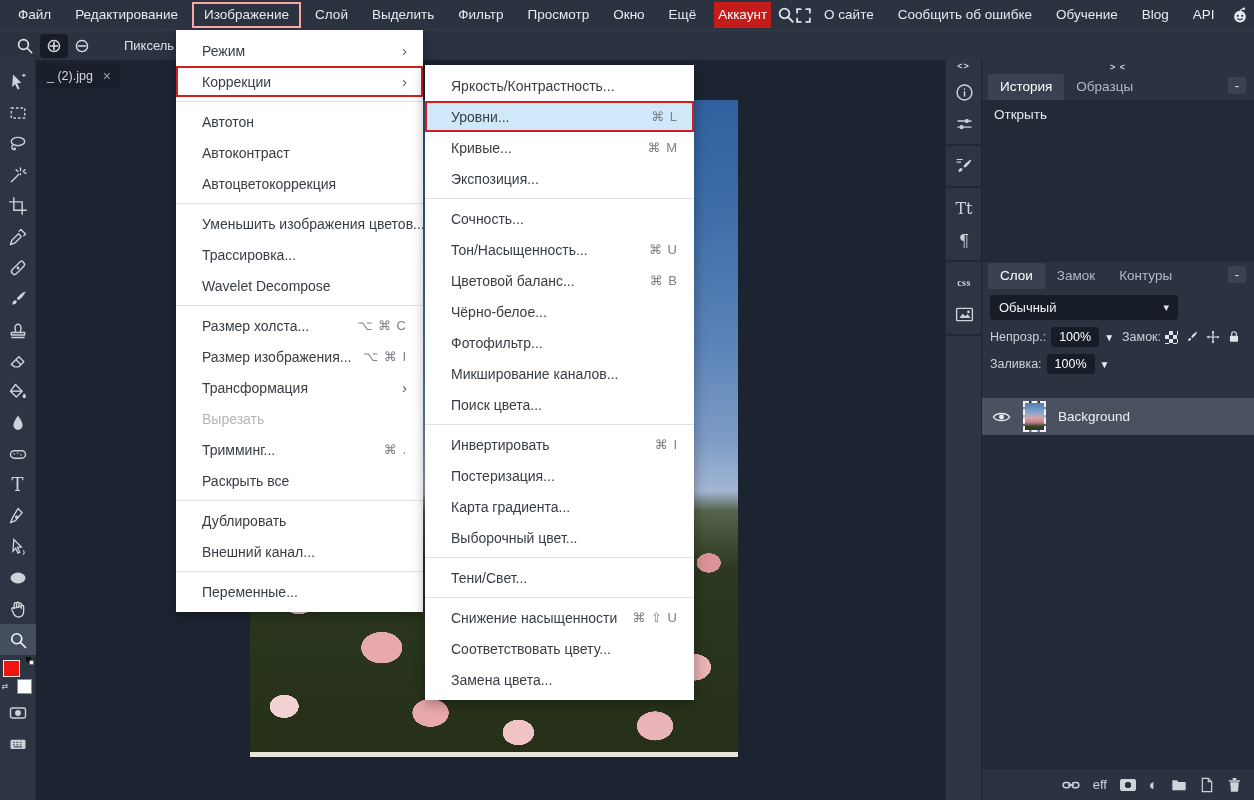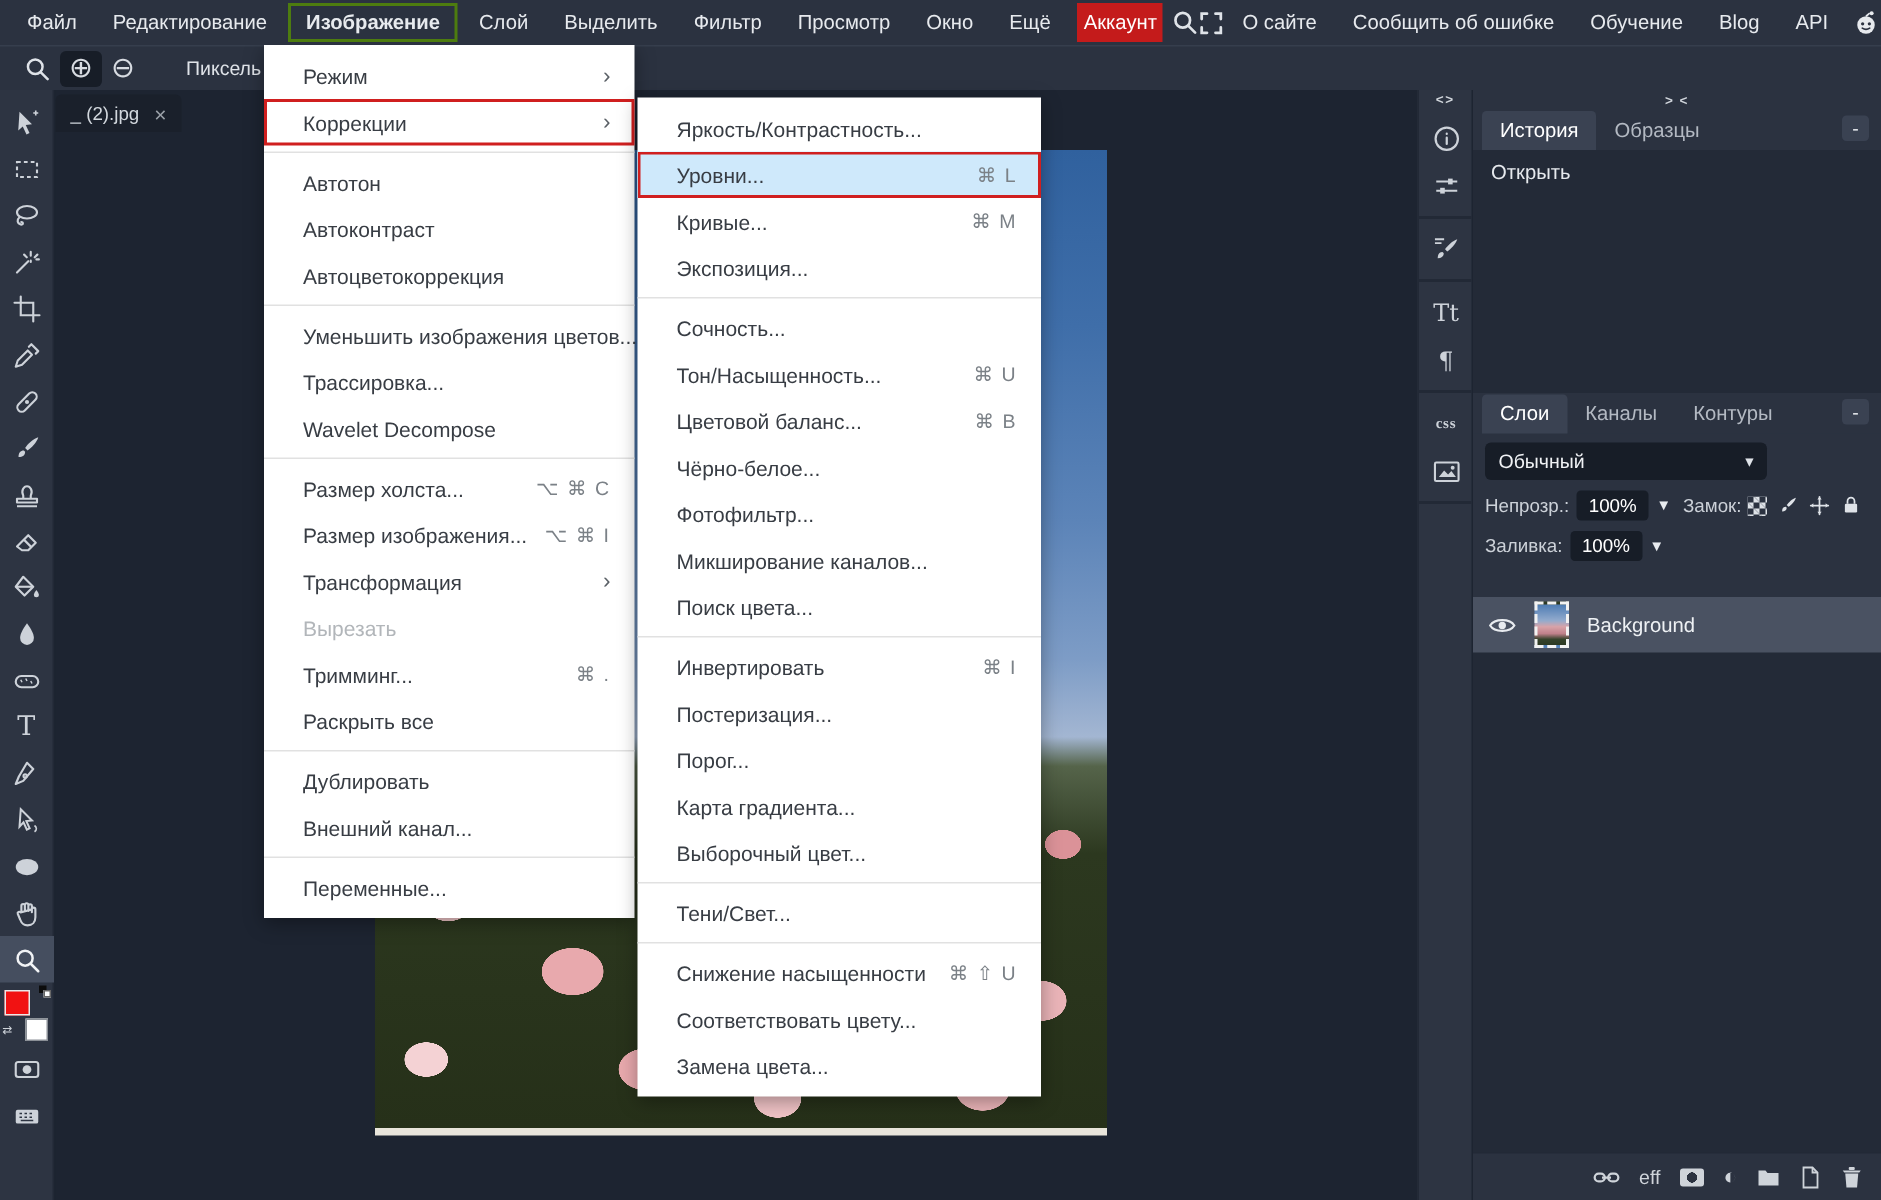--- a/index.html
+++ b/index.html
@@ -10,21 +10,21 @@
     font-family:"Liberation Sans", sans-serif;
     -webkit-font-smoothing:antialiased;
   }
   
   #menubar {
     position:absolute; top:0; left:0; width:1254px; height:30px;
     background:#2b3240; display:flex; align-items:center;
     color:#e7eaee; font-size:13.5px; z-index:80; padding:0 6px;
   }
   .mb-item { padding:0 12px; height:30px; line-height:30px; cursor:default; white-space:nowrap; }
-  .mb-item.outlined { border:2px solid #4d7c0f; height:26px; line-height:22px; padding:0 10px; margin:0 2px;font-weight:bold; }
+  .mb-item.outlined { border:2px solid #fca5a5; height:26px; line-height:22px; padding:0 10px; margin:0 2px; }
   .mb-account { background:#c41b1b; color:#fff; padding:0 4px; height:26px; line-height:26px; margin:0 6px; }
   .mb-icon { width:30px; height:30px; display:flex; align-items:center; justify-content:center; color:#dfe3e8; }
   .mb-links { margin-left:auto; display:flex; align-items:center; }
   .mb-social { width:26px; height:30px; display:flex; align-items:center; justify-content:center; color:#e7eaee; }
 
   
   #toolbar2 {
     position:absolute; top:30px; left:0; width:1254px; height:30px;
     background:#2b3240; border-top:1px solid #363e4d;
     display:flex; align-items:center; color:#dfe3e8; z-index:10; padding:0 10px;
@@ -451,23 +451,20 @@
     </div>
   <div class="msep"></div>
   <div class="mi">
     <span>Инвертировать</span>
     <span class="sc">⌘ I</span>
   </div>
   <div class="mi">
       <span>Постеризация...</span>
     </div>
   <div class="mi">
-      <span>Порог...</span>
-    </div>
-  <div class="mi">
       <span>Карта градиента...</span>
     </div>
   <div class="mi">
       <span>Выборочный цвет...</span>
     </div>
   <div class="msep"></div>
   <div class="mi">
       <span>Тени/Свет...</span>
     </div>
   <div class="msep"></div>
@@ -538,21 +535,21 @@
     <span class="ptab active">История</span>
     <span class="ptab">Образцы</span>
     <span class="pminus">-</span>
   </div>
   <div class="pcontent" id="history-content">
     <div class="hentry">Открыть</div>
   </div>
 
   <div class="ptabs">
     <span class="ptab active">Слои</span>
-    <span class="ptab">Каналы</span>
+    <span class="ptab">Замок</span>
     <span class="ptab">Контуры</span>
     <span class="pminus">-</span>
   </div>
   <div id="layers-controls">
     <div class="blendrow">
       <div id="blendselect">
         <span>Обычный</span>
         <span class="chev">▾</span>
       </div>
     </div>

